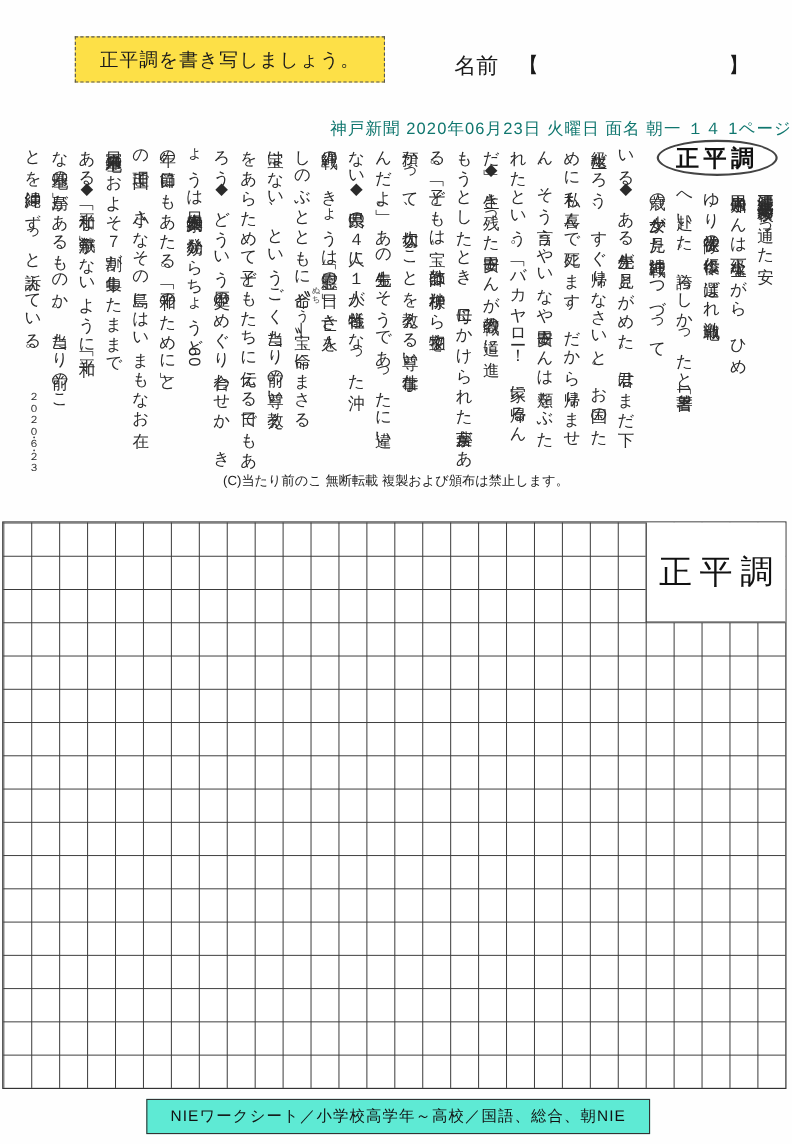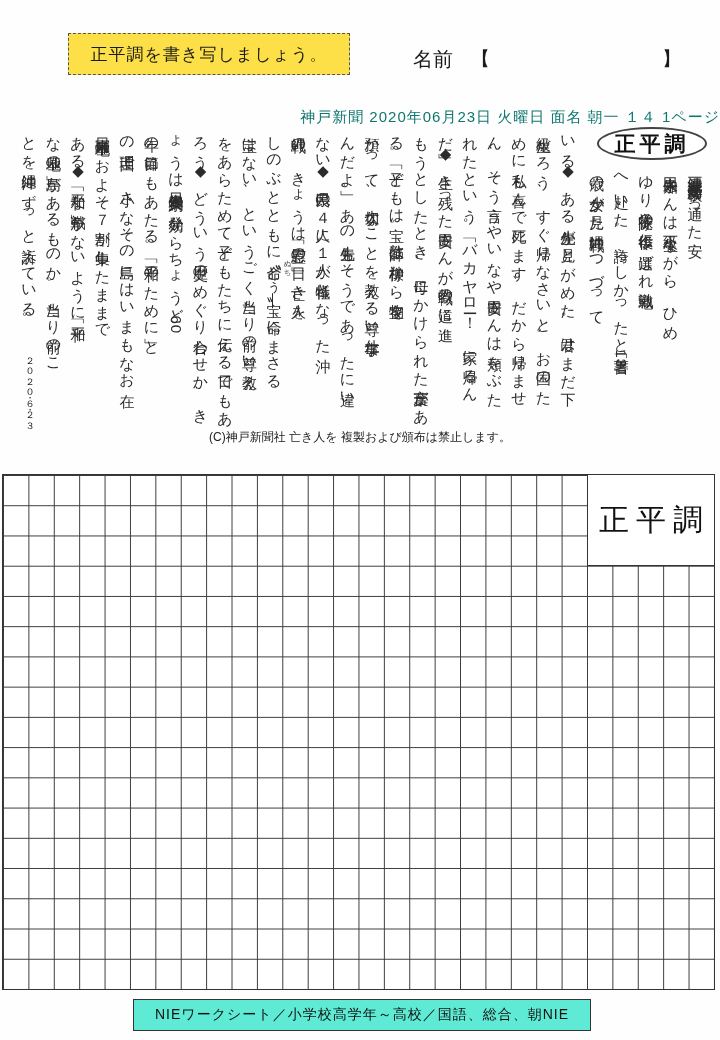--- a/index.html
+++ b/index.html
@@ -130,21 +130,21 @@
 年の節目にもあたる。「平和のために」と
 の理由で、小さなその島にはいまもなお在
 日米軍基地のおよそ７割が集中したままで
 ある◆「平和な戦争」がないように「平和
 な基地の島」があるものか。当たり前のこ
 とを沖縄はずっと訴えている。</div>
   <span class="furigana">ぬち</span>
   <span class="article-date">２０２０・６・２３</span>
 </div>
 
-<div class="copyright">(C)神戸新聞社 亡き人を 複製および頒布は禁止します。</div>
+<div class="copyright">(C)当たり前のこ 無断転載 複製および頒布は禁止します。</div>
 
 <div class="writing-grid">
   <div class="grid-label-area">
     <span class="grid-label">正平調</span>
   </div>
 </div>
 
 <div class="footer-box">
   <span>NIEワークシート／小学校高学年～高校／国語、総合、朝NIE</span>
 </div>

